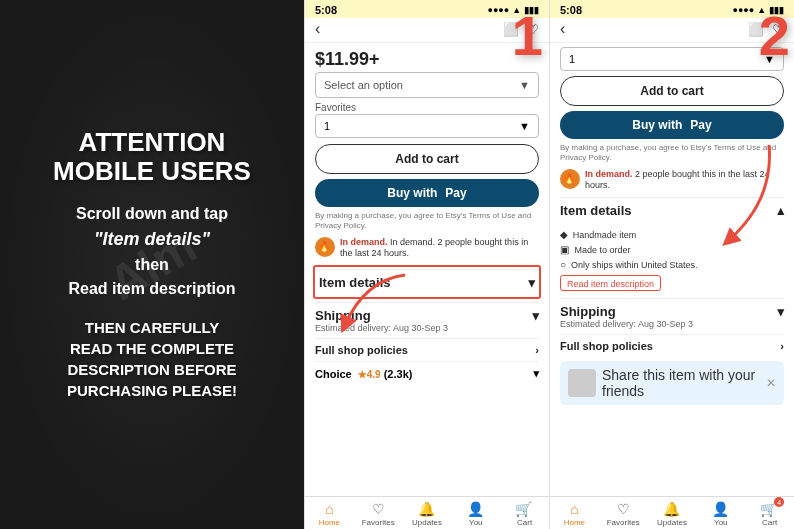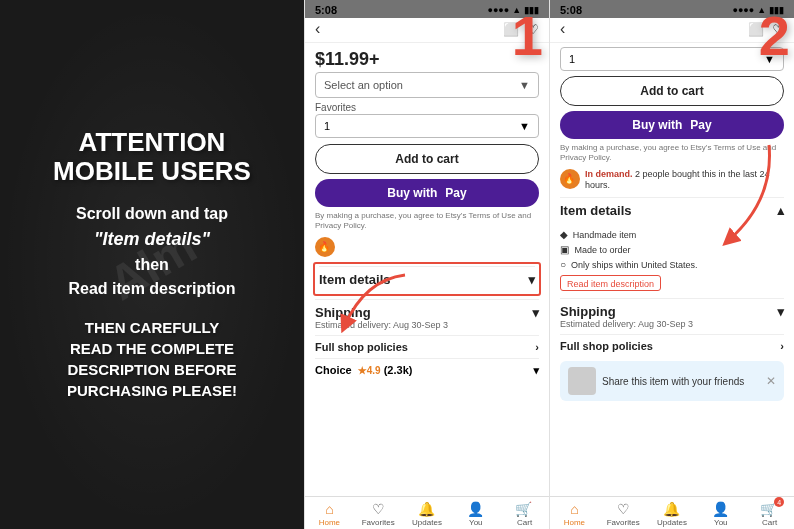--- a/index.html
+++ b/index.html
@@ -86,21 +86,21 @@
     }
 
     
     .status-bar {
       display: flex;
       justify-content: space-between;
       align-items: center;
       padding: 4px 10px 2px;
       font-size: 10px;
       font-weight: 600;
-      background: #737373;
+      background: #fef9c3;
     }
     .status-time { font-weight: 700; font-size: 11px; }
     .status-icons { display: flex; gap: 3px; align-items: center; font-size: 9px; }
 
     
     .nav-bar {
       display: flex;
       justify-content: space-between;
       align-items: center;
       padding: 2px 10px 4px;
@@ -171,21 +171,21 @@
     }
 
     .btn-buy-pay {
       width: 100%;
       border-radius: 22px;
       padding: 7px 0;
       text-align: center;
       font-size: 12px;
       font-weight: 600;
       color: #fff;
-      background: #4c1d95;
+      background: #0c4a6e;
       margin-bottom: 4px;
       display: flex;
       align-items: center;
       justify-content: center;
       gap: 4px;
     }
     .apple-logo { font-size: 13px; }
 
     .terms-text {
       font-size: 8px;
@@ -402,20 +402,23 @@
       <div class="btn-buy-pay">
         <span>Buy with</span>
         <span class="apple-logo"> </span>
         <span>Pay</span>
       </div>
 
       <div class="terms-text">By making a purchase, you agree to Etsy's Terms of Use and Privacy Policy.</div>
 
       <div class="demand-row">
         <div class="demand-icon">🔥</div>
+        <div class="demand-text">
+          <strong>In demand.</strong> <span>In demand. 2 people bought this in the last 24 hours.</span>
+        </div>
       </div>
 
       <div style="border: 2px solid #e74c3c; border-radius:3px; padding:2px 4px; margin: 2px -2px 3px;">
         <div class="section-header">
           <span>Item details</span>
           <span>▾</span>
         </div>
       </div>
 
       <div class="shipping-section">
@@ -555,21 +558,21 @@
         <div class="shipping-sub">Estimated delivery: Aug 30-Sep 3</div>
       </div>
 
       <div class="policies-section">
         <span>Full shop policies</span>
         <span>›</span>
       </div>
 
       <div class="share-banner">
         <div class="share-thumb"></div>
-        <span style="font-size:10px;">Share this item with your friends</span>
+        <span style="font-size:14px;">Share this item with your friends</span>
         <span class="share-close">✕</span>
       </div>
     </div>
 
     <div class="tab-bar">
       <div class="tab-item active">
         <span class="tab-icon">⌂</span>
         <span>Home</span>
       </div>
       <div class="tab-item">

